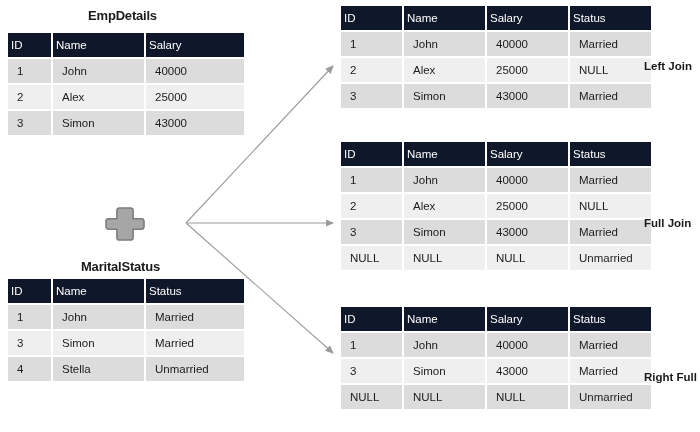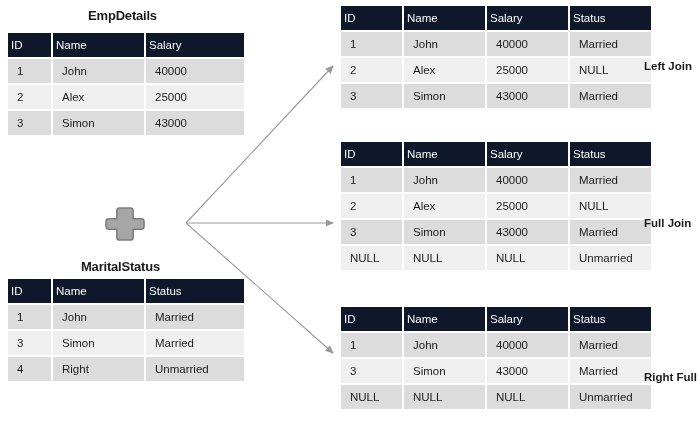--- a/index.html
+++ b/index.html
@@ -170,21 +170,21 @@
         <td class="c-nm">John</td>
         <td class="c-lg">Married</td>
       </tr>
       <tr class="row-b">
         <td class="c-id">3</td>
         <td class="c-nm">Simon</td>
         <td class="c-lg">Married</td>
       </tr>
       <tr class="row-a">
         <td class="c-id">4</td>
-        <td class="c-nm">Right</td>
+        <td class="c-nm">Stella</td>
         <td class="c-lg">Unmarried</td>
       </tr>
     </tbody>
   </table>
 
   <table class="tbl tbl-res" style="top:4px;">
     <thead>
       <tr>
         <th class="c-id">ID</th>
         <th class="c-nm">Name</th>

